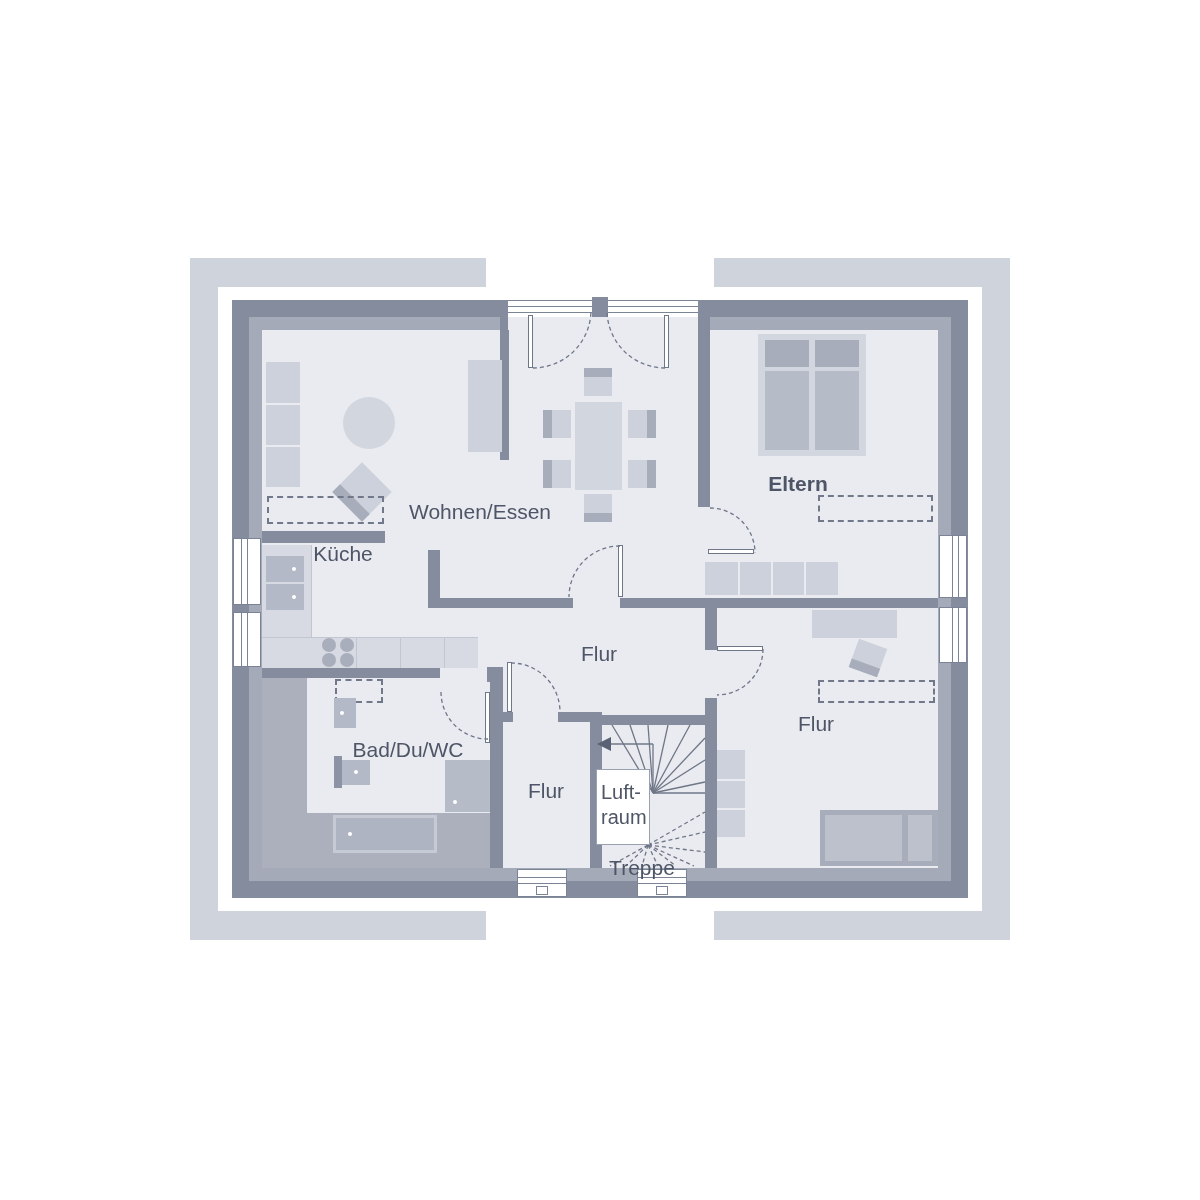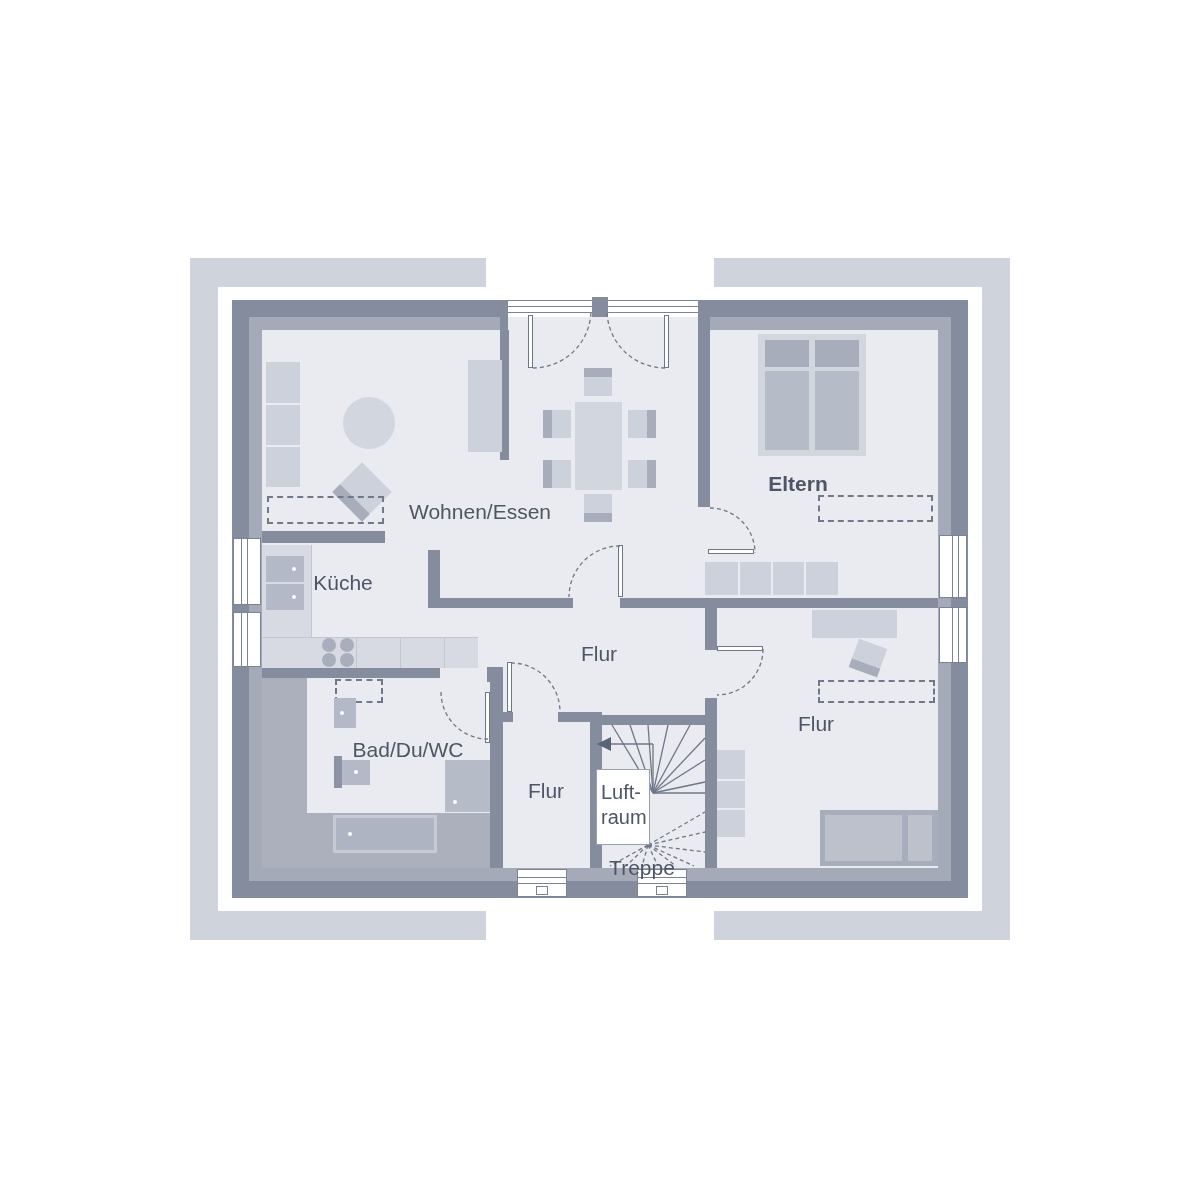--- a/index.html
+++ b/index.html
@@ -225,21 +225,21 @@
     <polygon points="597,744 611,737 611,751" fill="#5a6275"></polygon>
   </svg>
 
   <div class="abs" style="left:596px;top:769px;width:54px;height:76px;background:#ffffff;border:1px solid #99a0af;box-sizing:border-box;
               color:#4d5566;font-size:20px;line-height:25px;padding:10px 0 0 4px;">
     <div>Luft-</div>
     <div>raum</div>
   </div>
 
   <div class="abs label" style="left:472px;top:512px;margin-left:8px;">Wohnen/Essen</div>
-  <div class="abs label" style="left:343px;top:583px;">Küche</div>
+  <div class="abs label" style="left:343px;top:554px;">Küche</div>
   <div class="abs label" style="left:798px;top:484px;font-weight:bold;">Eltern</div>
   <div class="abs label" style="left:599px;top:654px;">Flur</div>
   <div class="abs label" style="left:408px;top:750px;">Bad/Du/WC</div>
   <div class="abs label" style="left:546px;top:791px;">Flur</div>
   <div class="abs label" style="left:642px;top:868px;">Treppe</div>
   <div class="abs label" style="left:816px;top:724px;">Flur</div>
 
 </div>
 
 </body></html>

